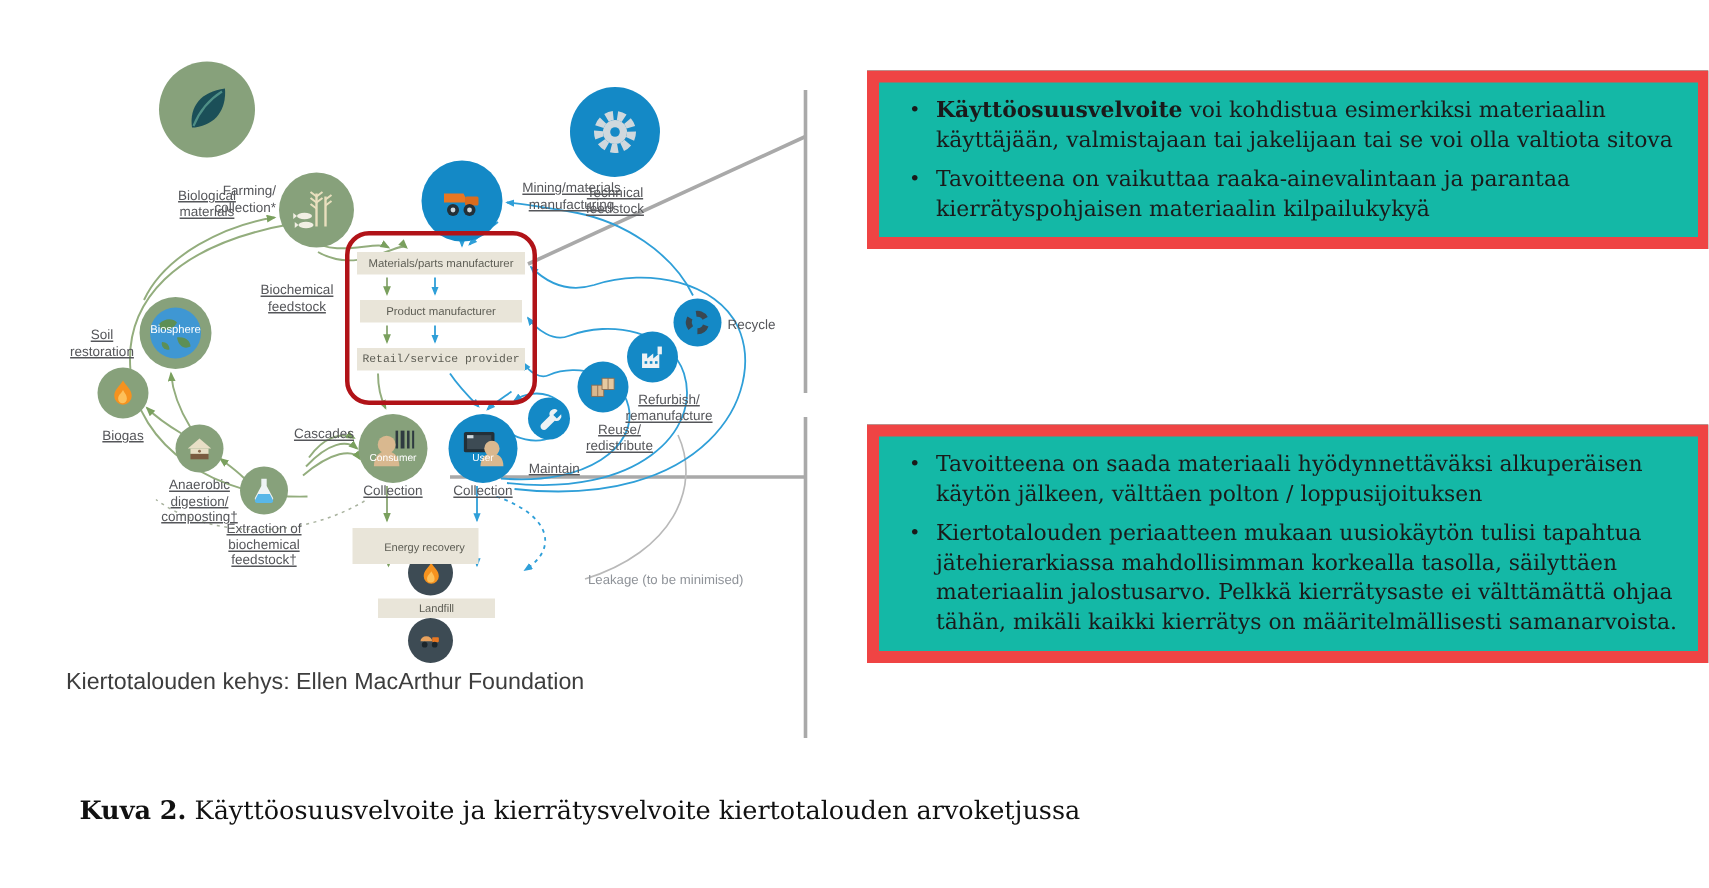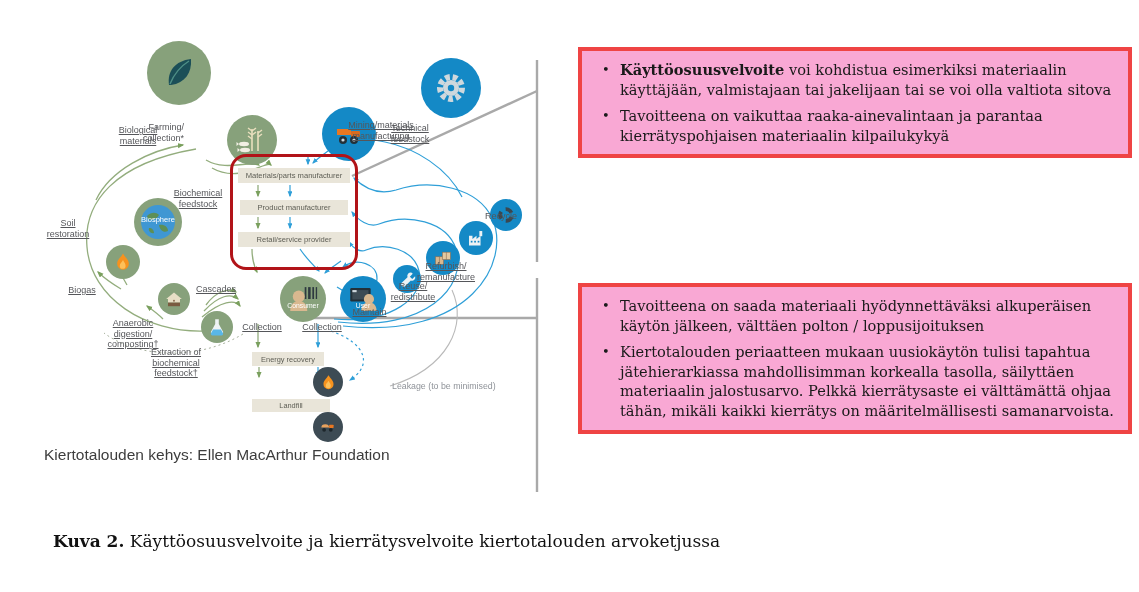--- a/index.html
+++ b/index.html
@@ -1,33 +1,33 @@
 <!DOCTYPE html>
 <html><head>
 <meta charset="utf-8">
 <style>
   html,body{margin:0;padding:0;background:#fff;}
   #page{position:relative;width:1139px;height:592px;background:#ffffff;overflow:hidden;
         font-family:"Liberation Sans",sans-serif;}
   #arcs{position:absolute;left:0;top:0;z-index:1;}
-  .node{position:absolute;border-radius:50%;display:flex;align-items:center;justify-content:center;z-index:3;margin-left:41px;}
+  .node{position:absolute;border-radius:50%;display:flex;align-items:center;justify-content:center;z-index:3;}
   .node svg{display:block;}
   .g{background:#87a17b;}
   .b{background:#1489c6;}
   .d{background:#3d4b54;}
   .dlabel{position:absolute;z-index:4;font-size:9px;line-height:10.5px;color:#55565a;
           white-space:pre-line;}
   .tc{text-align:center;text-decoration:underline;} .tr{text-align:right;}
   .bar{position:absolute;z-index:3;background:#e9e5d9;color:#5d5d54;font-size:7.6px;
        display:flex;align-items:center;justify-content:center;white-space:nowrap;}
   .inlabel{position:absolute;left:0;right:0;text-align:center;color:#fff;z-index:5;}
   #redbox{position:absolute;left:230px;top:154px;width:122px;height:110px;z-index:6;
           border:3.5px solid #b11318;border-radius:16px;background:transparent;}
-  .tbox{position:absolute;left:578px;width:521px;z-index:7;background:#f9a8d4;
-        border:4px solid #ef4444;padding:9px 9px 9px 16px;
+  .tbox{position:absolute;left:578px;width:521px;z-index:7;background:#14b8a6;
+        border:8px solid #ef4444;padding:9px 9px 9px 16px;
         font-family:"DejaVu Serif","Liberation Serif",serif;font-size:14.6px;
         line-height:19.6px;color:#1a1a1a;}
   .tbox ul{margin:0;padding:0;list-style:none;}
   .tbox li{position:relative;padding-left:22px;margin-bottom:7px;}
   .tbox li:last-child{margin-bottom:0;}
   .tbox li::before{content:"\2022";position:absolute;left:4px;top:0;font-size:13px;}
   #credit{position:absolute;left:44px;top:446px;font-size:15.5px;color:#3d3d3d;z-index:7;}
   #caption{position:absolute;left:53px;top:531px;z-index:7;
            font-family:"DejaVu Serif","Liberation Serif",serif;font-size:17px;color:#111;}
   #caption b{font-weight:bold;}
@@ -216,22 +216,22 @@
     <svg width="20" height="20" viewBox="0 0 36 36">
       <path d="M6 19 a7 6 0 0 1 14 0 Z" fill="#e8a25e"></path>
       <rect x="20" y="14" width="8" height="6" rx="1" fill="#e87722"></rect>
       <circle cx="11" cy="23" r="3.4" fill="#1d262b"></circle>
         <circle cx="23" cy="23" r="3.4" fill="#1d262b"></circle>
     </svg>
   </div>
 
   <div class="bar" style="left:238px;top:168px;width:112px;height:15px;">Materials/parts manufacturer</div>
   <div class="bar" style="left:240px;top:200px;width:108px;height:15px;">Product manufacturer</div>
-  <div class="bar" style="left:238px;top:232px;width:112px;height:15px;">Retail/service provider</div>
-  <div class="bar" style="left:252px;top:352px;width:72px;height:14px;font-size:7.4px;">Energy recovery</div>
+  <div class="bar" style="left:238px;top:232px;width:112px;height:15px;font-family:Liberation Mono, monospace;">Retail/service provider</div>
+  <div class="bar" style="left:235px;top:352px;width:72px;height:24px;font-size:7.4px;padding-left:12px;">Energy recovery</div>
   <div class="bar" style="left:252px;top:399px;width:78px;height:13px;font-size:7.4px;">Landfill</div>
 
   <div id="redbox"></div>
 
   <div class="dlabel tc" style="left:98px;top:125px;width:80px;">Biological
 materials</div>
   <div class="dlabel tc" style="left:370px;top:123px;width:80px;">Technical
 feedstock</div>
   <div class="dlabel tr" style="left:128px;top:122px;width:56px;">Farming/
 collection*</div>

